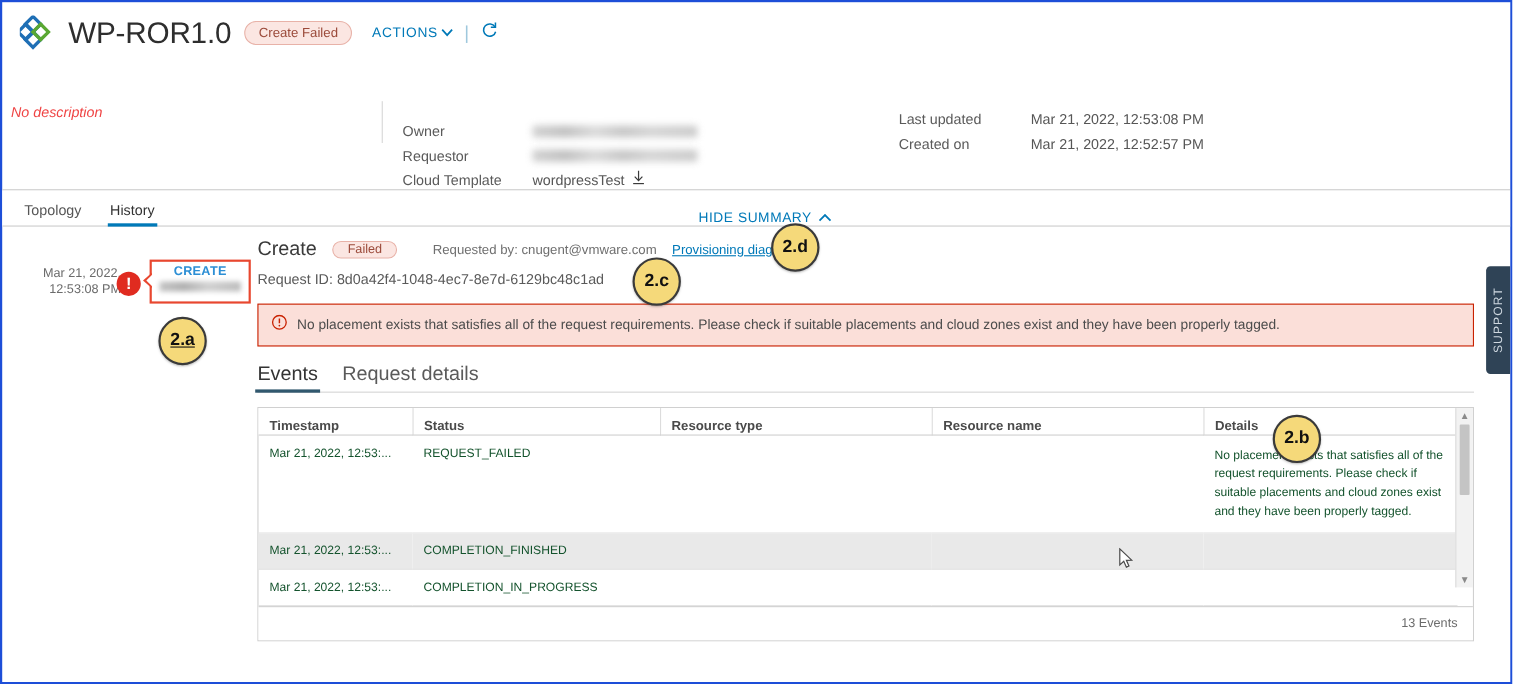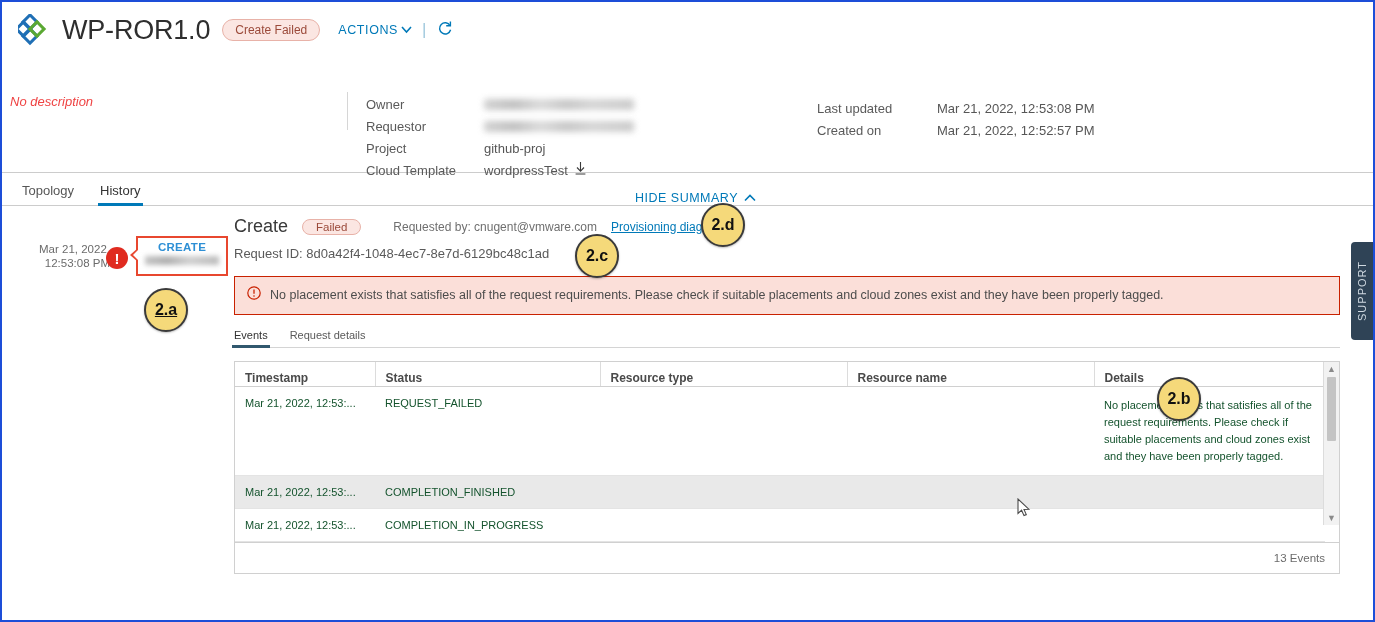--- a/index.html
+++ b/index.html
@@ -24,21 +24,21 @@
     border-radius:12px;padding:2px 12px;font-size:12px;line-height:16px;
   }
   .actions{margin-left:18px;color:#0079b8;font-size:12.5px;letter-spacing:.6px;display:flex;align-items:center;gap:3px;cursor:pointer;}
   .sep{color:#9fc8dd;margin:0 10px;font-size:17px;}
   .refresh{color:#0079b8;font-size:16px;cursor:pointer;}
 
   .summary{position:relative;padding-left:16px;}
   .nodesc{font-style:italic;color:#ef4444;font-size:13px;position:absolute;top:46px;left:8px;}
   .vdiv{position:absolute;left:345px;top:44px;width:1px;height:38px;background:#d6d6d6;}
 
-  .grp-left{position:absolute;left:364px;top:45px;}
+  .grp-left{position:absolute;left:364px;top:60px;}
   .grp-right{position:absolute;left:815px;top:49px;}
   .row{display:flex;height:22px;align-items:center;}
   .row .k{width:118px;color:#5a5a5a;}
   .grp-right .row .k{width:120px;}
   .blur{
     width:150px;height:11px;border-radius:2px;
     background:linear-gradient(90deg,#c9c9c9,#b6b6b6 20%,#d4d4d4 38%,#bdbdbd 55%,#cecece 72%,#c2c2c2 100%);
     filter:blur(3.4px);opacity:.85;
   }
   .hide-summary{
@@ -77,21 +77,21 @@
   .req-id{font-size:13px;color:#5a5a5a;margin-top:9px;}
 
   .alert{
     margin-top:15px;border:1px solid #c92100;background:#fbdfd9;
     padding:9px 12px 10px 12px;display:flex;gap:9px;width:1106px;box-sizing:border-box;
   }
   .alert .ai{color:#c92100;font-size:14px;line-height:16px;flex:0 0 auto;}
   .alert .at{font-size:12.5px;color:#4c4c4c;line-height:18px;}
 
   .subtabs{margin-top:14px;display:flex;gap:22px;border-bottom:1px solid #d4d4d4;width:1106px;}
-  .subtab{font-size:11px;color:#5a5a5a;padding-bottom:6px;cursor:pointer;position:relative;}
+  .subtab{font-size:18px;color:#5a5a5a;padding-bottom:6px;cursor:pointer;position:relative;}
   .subtab.active{color:#333;}
   .subtab.active:after{content:"";position:absolute;left:-2px;right:-2px;bottom:-1px;height:3px;background:#31586e;}
 
   .table-wrap{margin-top:13px;width:1106px;border:1px solid #d0d0d0;box-sizing:border-box;position:relative;background:#fff;}
   table{border-collapse:collapse;width:1090px;table-layout:fixed;}
   thead th{
     font-size:12px;font-weight:bold;color:#4a4a4a;text-align:left;
     padding:9px 0 1px 10px;border-bottom:1px solid #d0d0d0;border-right:1px solid #dcdcdc;background:#fff;
   }
   thead th:last-child{border-right:none;}
@@ -165,24 +165,20 @@
       <div class="vdiv"></div>
 
       <div class="grp-left">
         <div class="row">
           <span class="k">Owner</span>
           <span class="blur"></span>
         </div>
         <div class="row">
           <span class="k">Requestor</span>
           <span class="blur"></span>
-        </div>
-        <div class="row">
-          <span class="k">Project</span>
-          <span class="v link">github-proj</span>
         </div>
         <div class="row">
           <span class="k">Cloud Template</span>
           <span class="v link">wordpressTest</span>
           <span style="margin-left:7px;color:#0079b8;">
             <svg width="11" height="13" viewBox="0 0 11 13">
                 <path d="M5.5 0 L5.5 8.5 M2 5.5 L5.5 9.2 L9 5.5 M0.6 12 L10.4 12" stroke="#3b3b3b" stroke-width="1.1" fill="none"></path>
               </svg>
           </span>
         </div>

